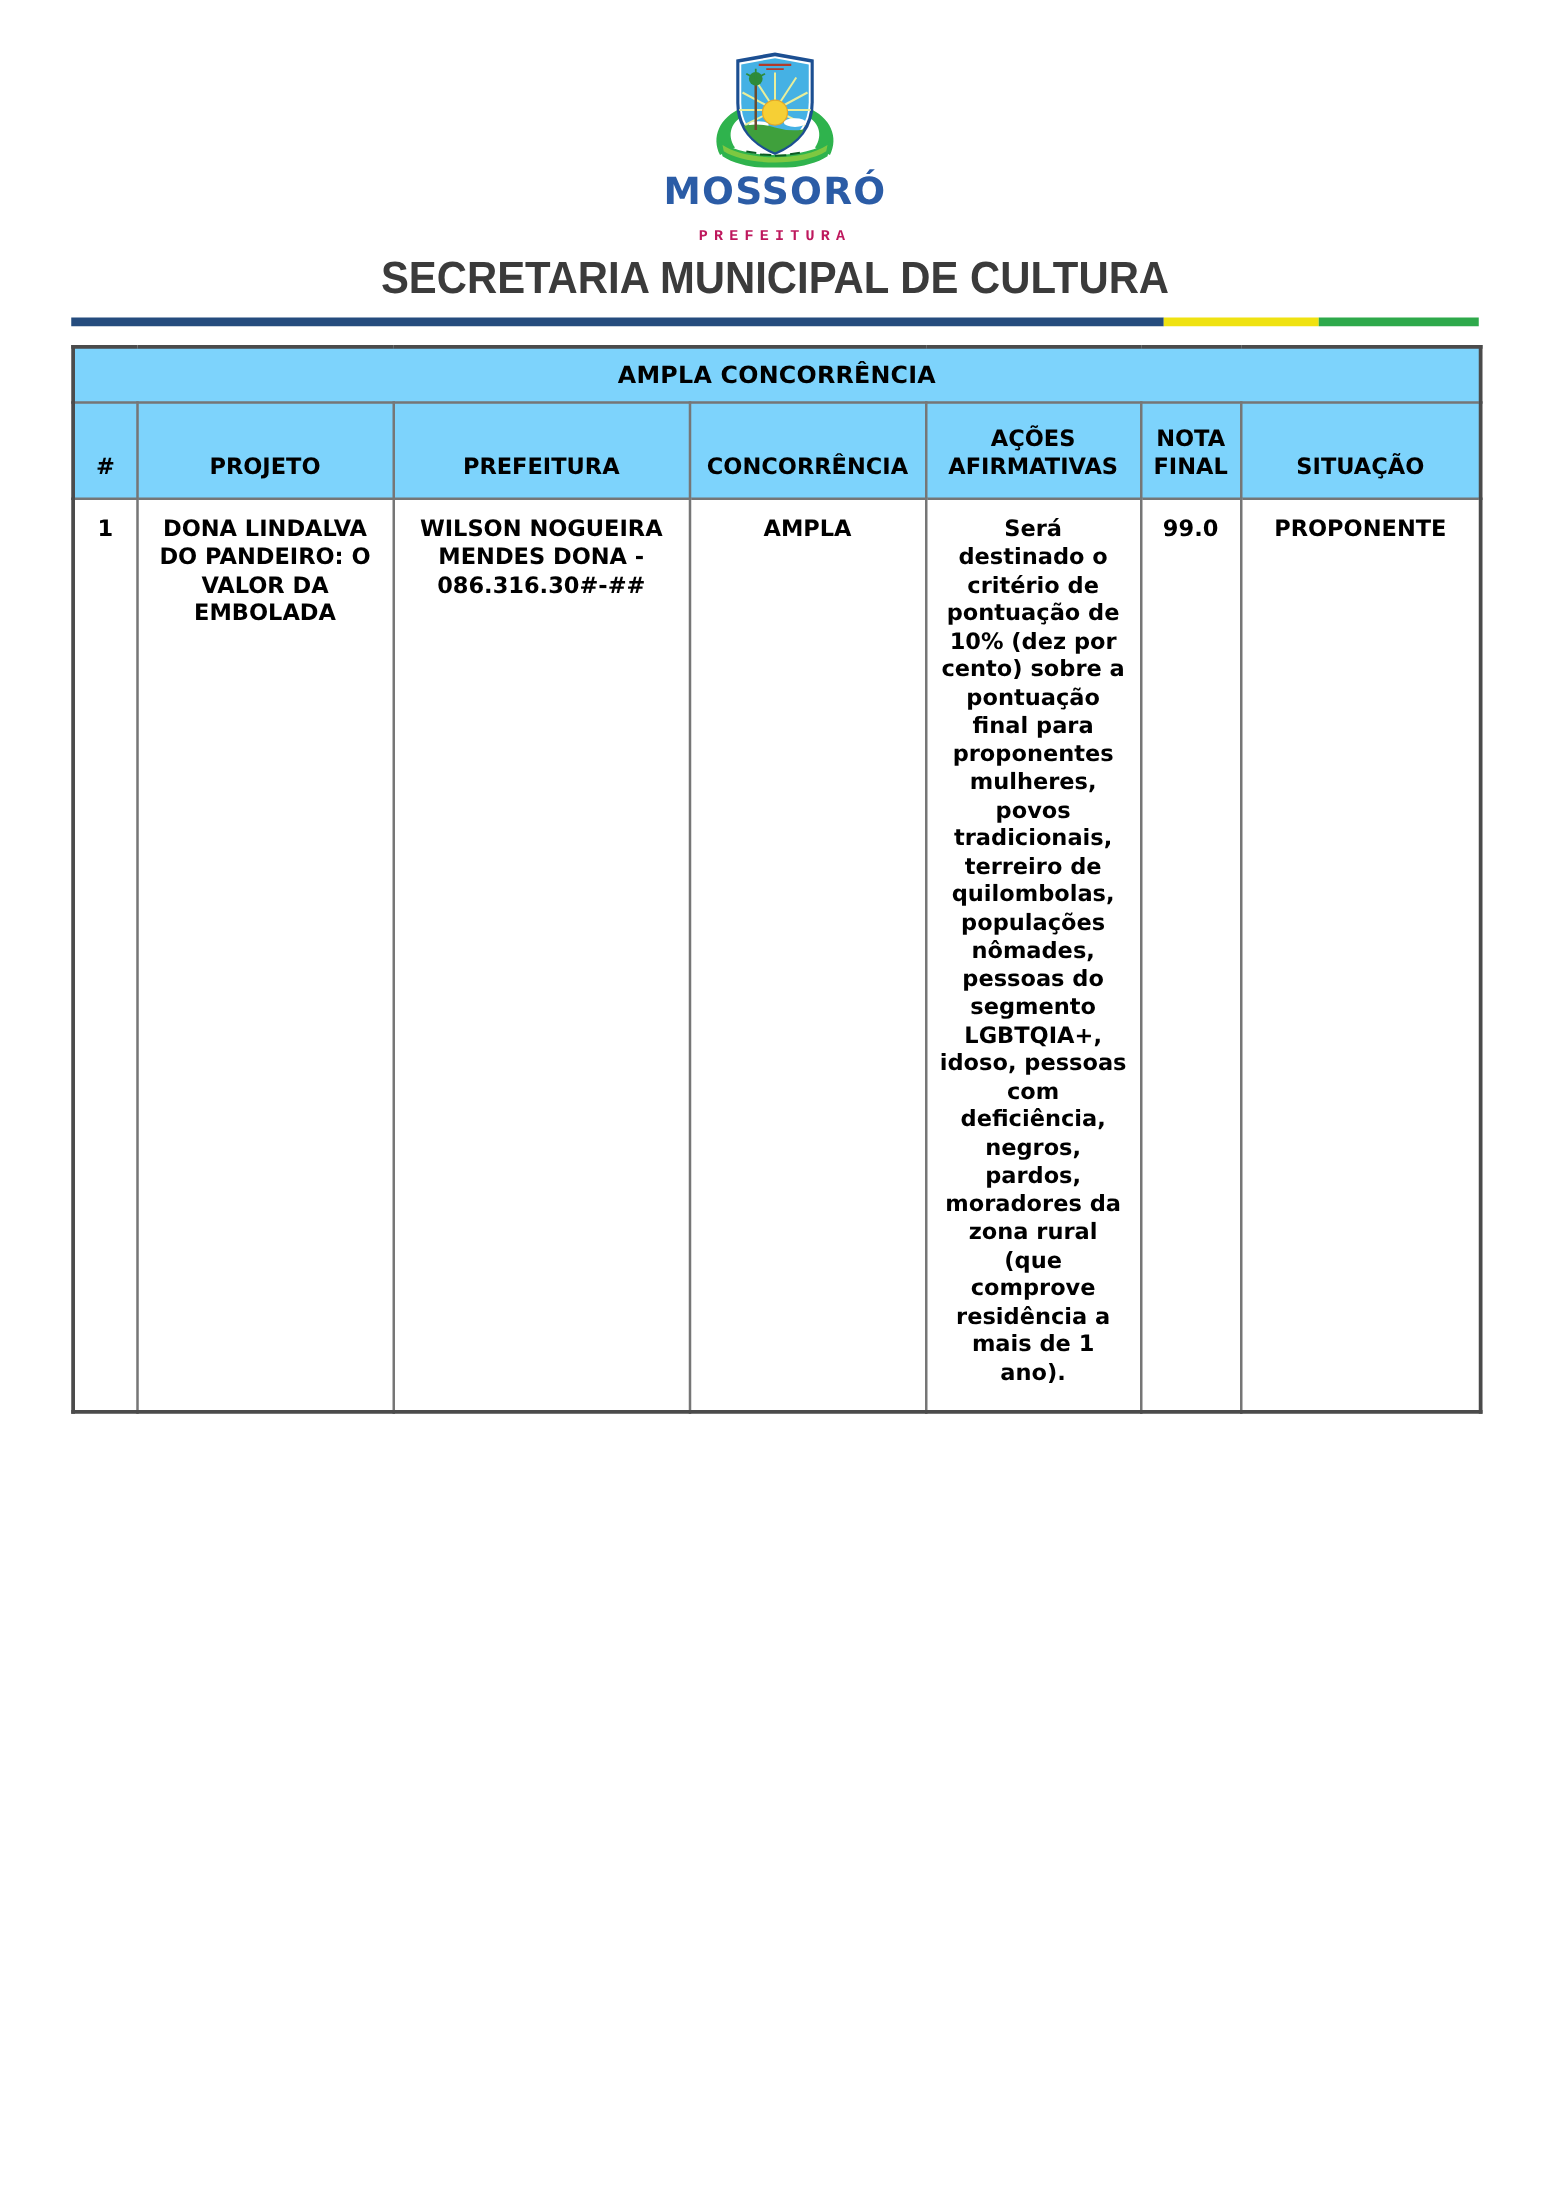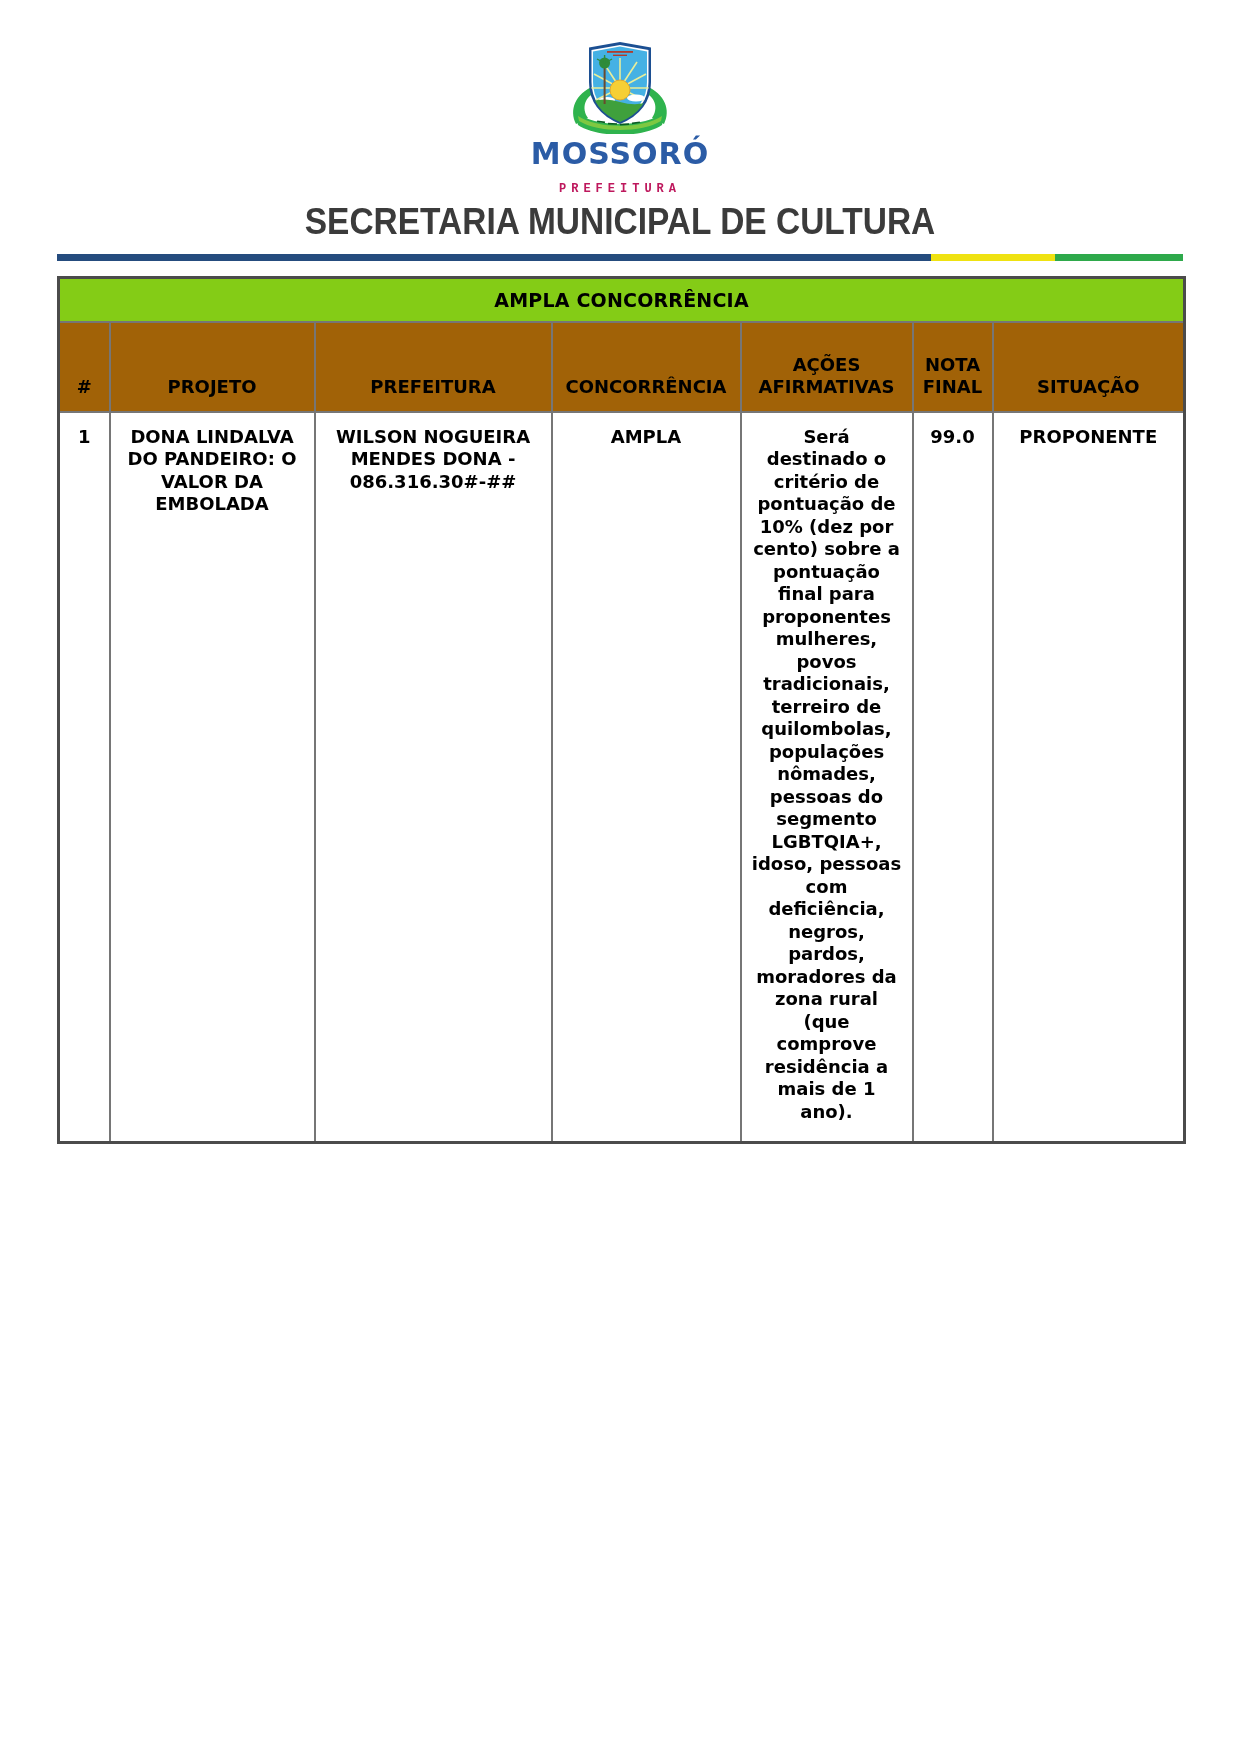--- a/index.html
+++ b/index.html
@@ -52,29 +52,29 @@
     width: 1126px;
     margin: 15px 57px 0;
     border: 3px solid #4b4b4b;
   }
   table.results th, table.results td {
     border: 2px solid #767676;
     font-weight: bold;
     text-align: center;
   }
   .band-title th {
-    background: #84cc16;
+    background: #7dd3fc;
     height: 44px;
     font-size: 19px;
     vertical-align: middle;
     letter-spacing: 0.2px;
   }
   .col-heads th {
-    background: #a16207;
-    height: 90px;
+    background: #7dd3fc;
+    height: 77px;
     font-size: 18px;
     vertical-align: bottom;
     padding: 0 4px 12px;
     line-height: 1.25;
   }
   tr.data-row td {
     background: #ffffff;
     vertical-align: top;
     font-size: 18px;
     line-height: 22.5px;

